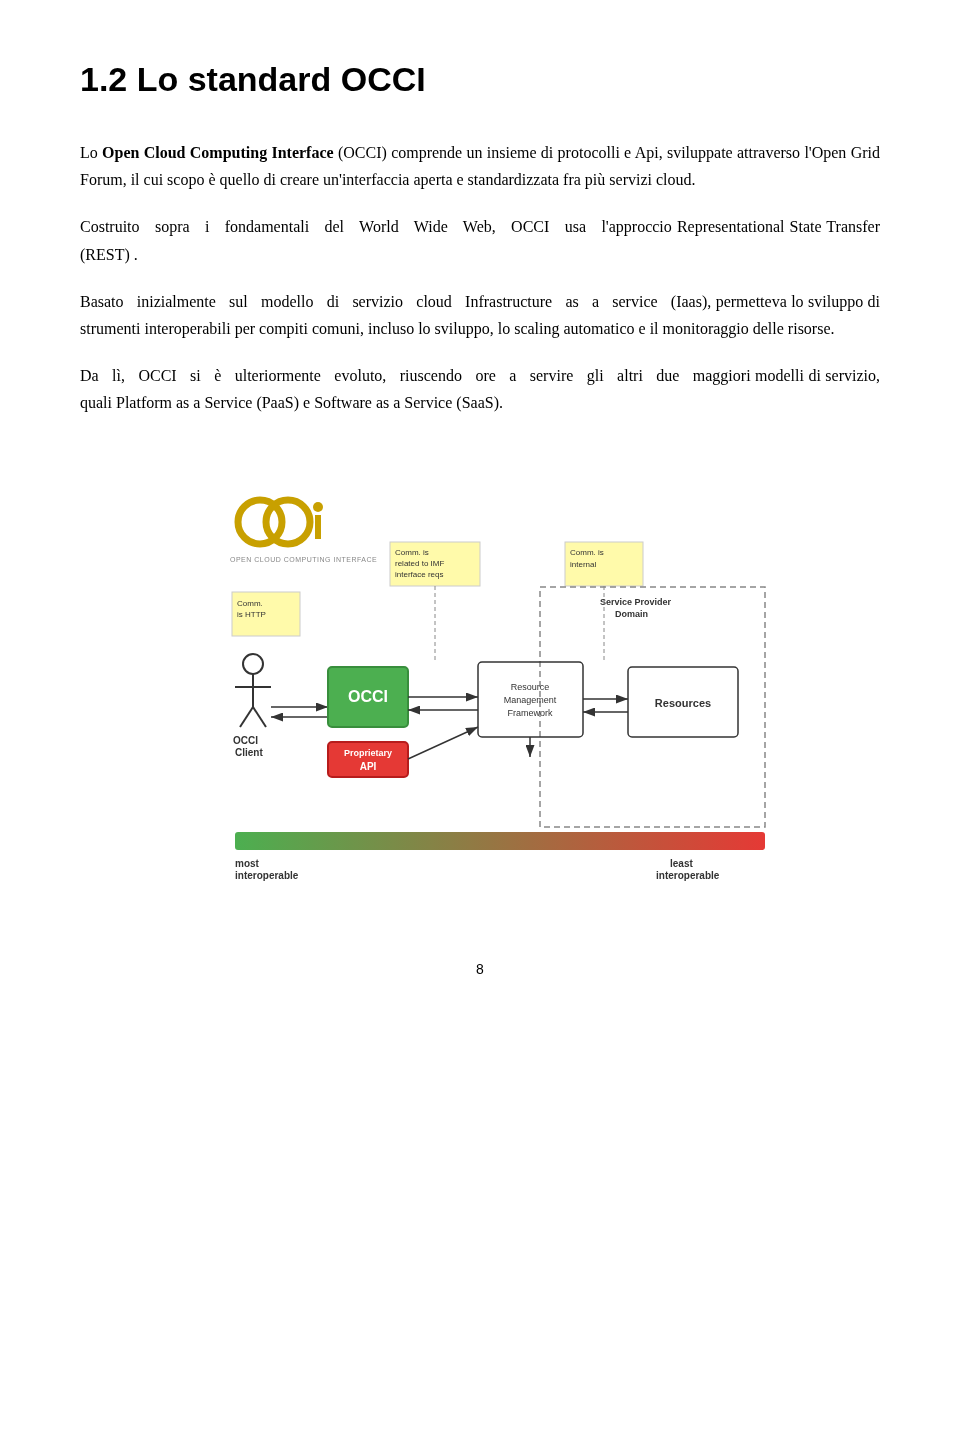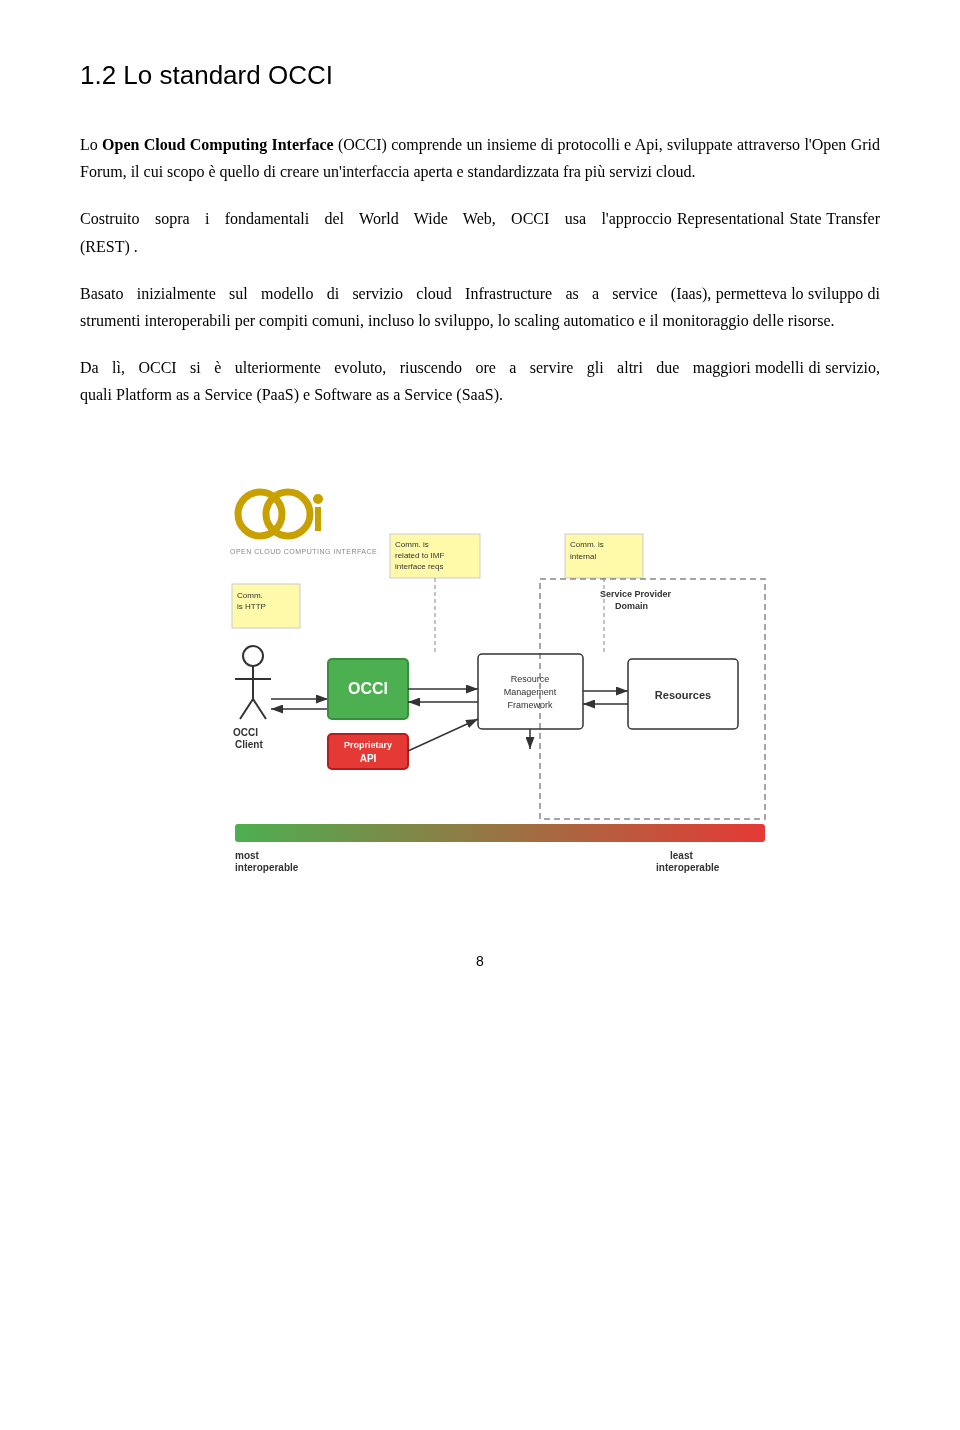--- a/index.html
+++ b/index.html
@@ -6,22 +6,22 @@
     body {
       background: #fff;
       font-family: "Times New Roman", Times, serif;
       font-size: 16px;
       color: #000;
       width: 960px;
       min-height: 1430px;
       padding: 60px 80px 60px 80px;
     }
     h1.section-title {
-      font-size: 26px;
-      font-weight: normal;
+      font-size: 34px;
+      font-weight: bold;
       margin-bottom: 40px;
       font-family: Arial, sans-serif;
     }
     .content-block {
       text-align: justify;
       line-height: 1.7;
       margin-bottom: 20px;
     }
     .content-block b, strong {
       font-weight: bold;

